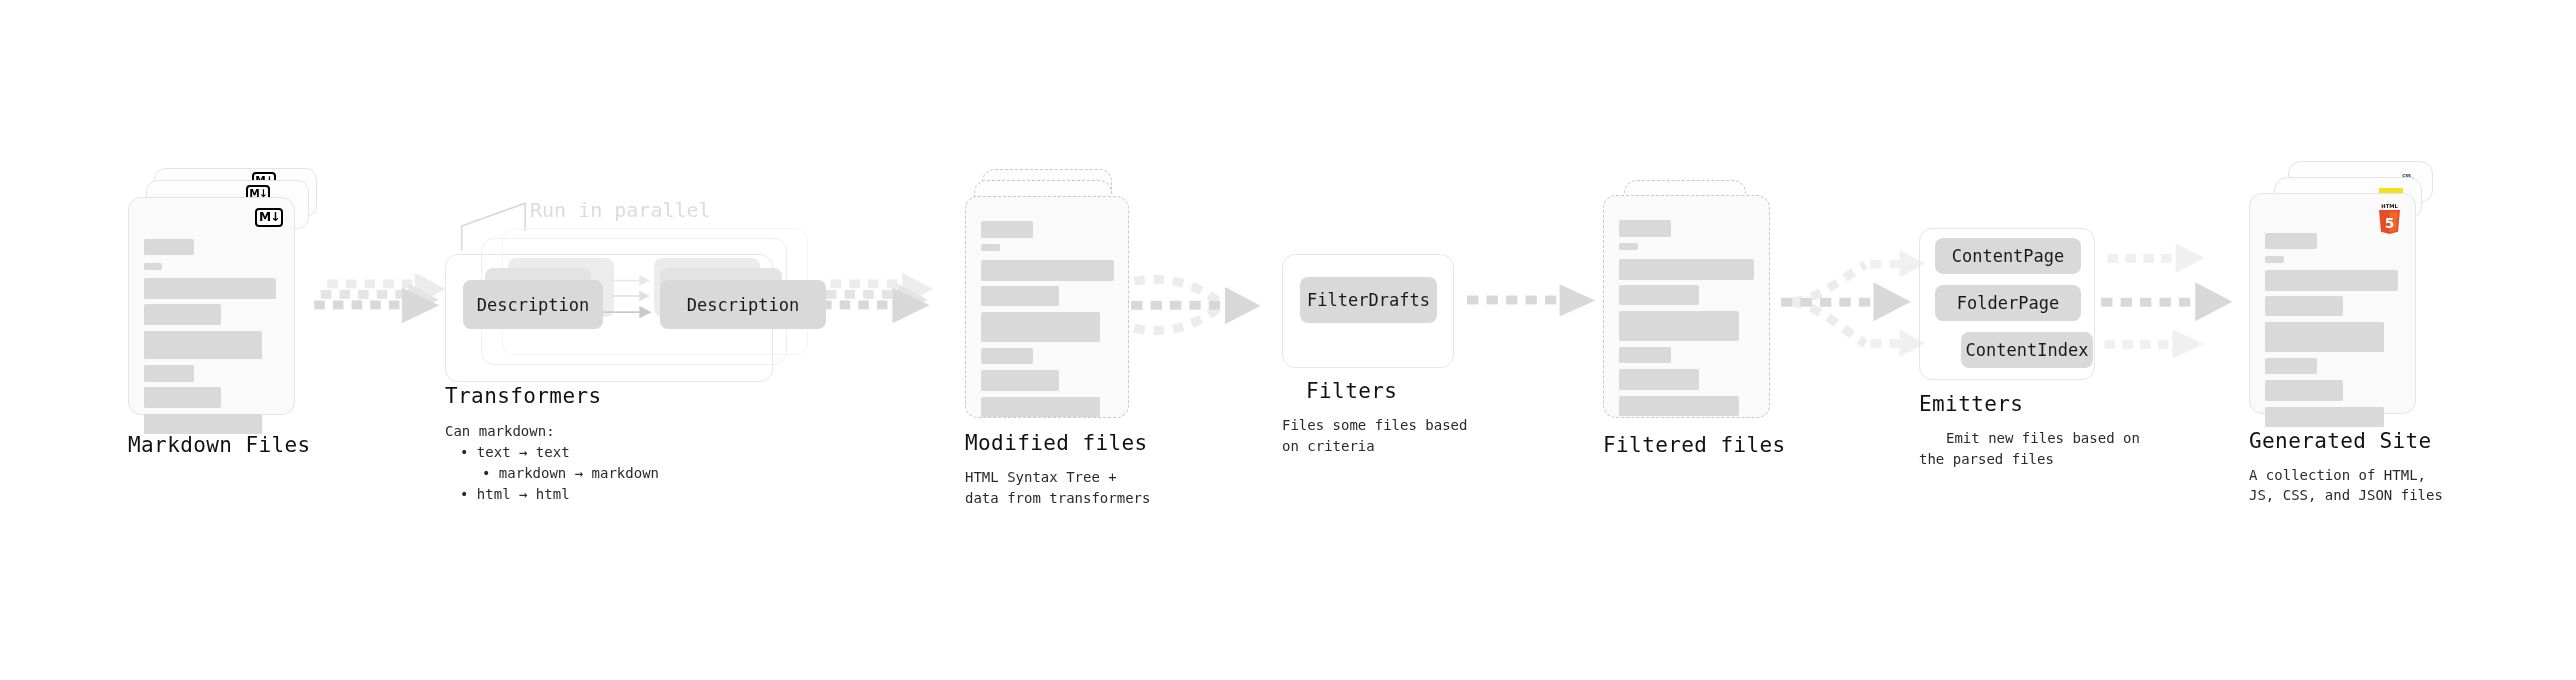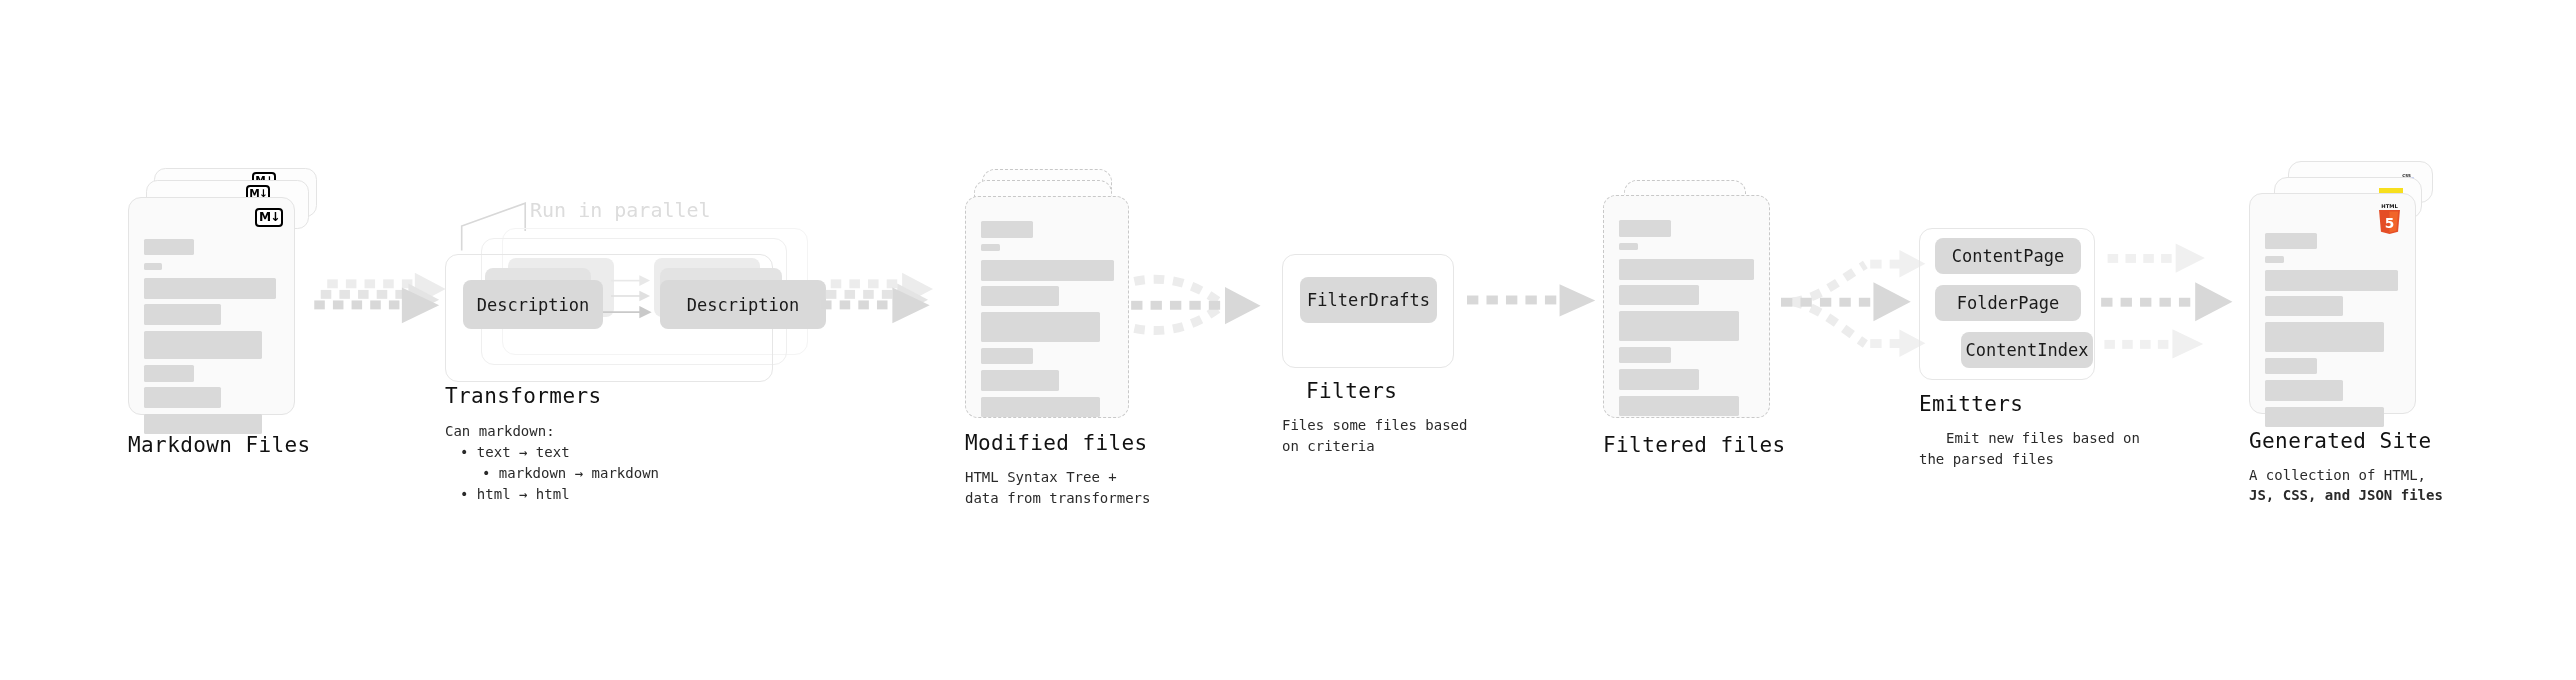--- a/index.html
+++ b/index.html
@@ -375,17 +375,17 @@
       <div class="skel" style="left:14.6px; top:76px; width:133px; height:21px;"></div>
       <div class="skel" style="left:14.6px; top:102px; width:78px; height:20.3px;"></div>
       <div class="skel" style="left:14.6px; top:128px; width:119px; height:30px;"></div>
       <div class="skel" style="left:14.6px; top:164px; width:52px; height:16.3px;"></div>
       <div class="skel" style="left:14.6px; top:186px; width:78px; height:21px;"></div>
       <div class="skel" style="left:14.6px; top:213px; width:119px; height:19.5px;"></div>
     </div>
 
     <div class="title" style="left:2249px; top:429px;">Generated Site</div>
     <div class="sub" style="left:2249px; top:465px;">A collection of HTML,</div>
-    <div class="sub" style="left:2249px; top:485px;font-weight:bold;">JS, CSS, and JSON files</div>
+    <div class="sub" style="left:2249px; top:485px;">JS, CSS, and JSON files</div>
   </div>
 
 </div>
 
 
 </body></html>

